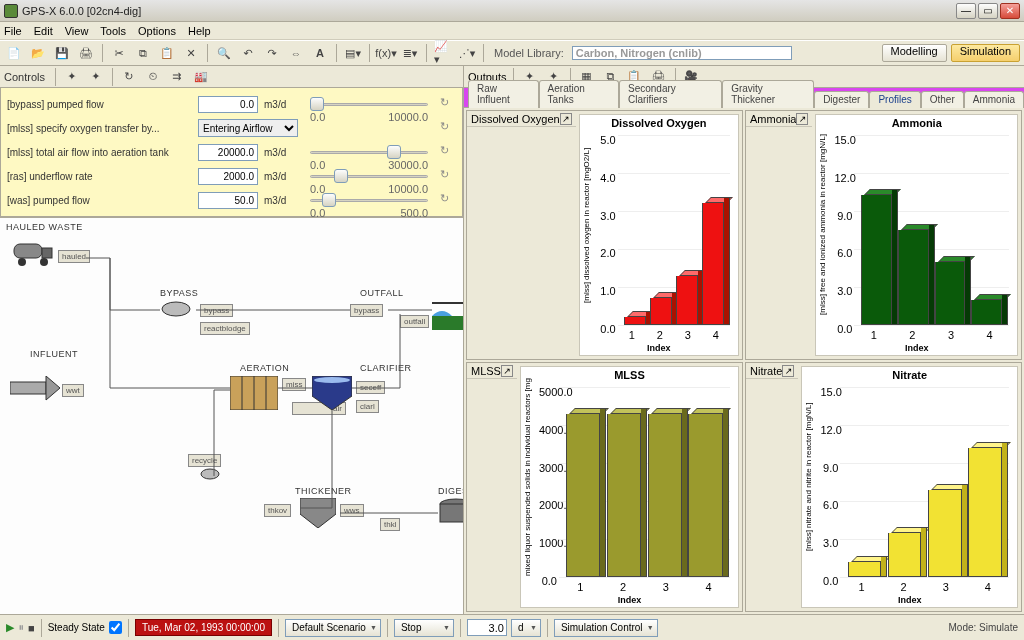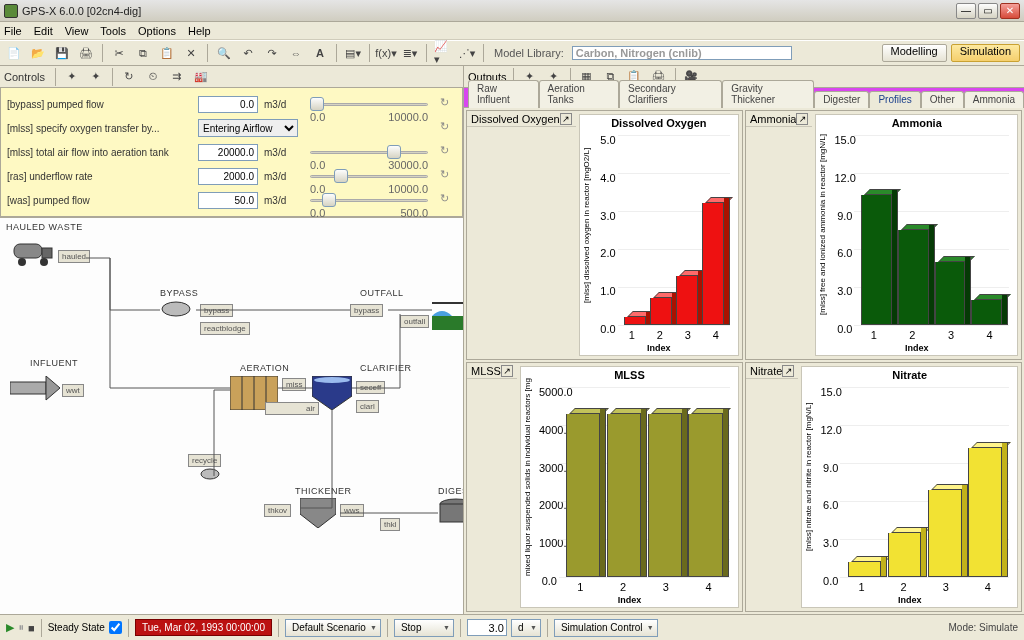--- a/index.html
+++ b/index.html
@@ -257,36 +257,36 @@
 
       <span class="hlabel" style="left:360px; top:70px;">OUTFALL</span>
       <div class="block" style="left:350px; top:86px;">bypass</div>
       <div class="block" style="left:400px; top:97px;">outfall</div>
       <svg style="position:absolute; left:432px; top:84px; width:54px; height:30px;">
           <rect x="0" y="14" width="54" height="14" fill="#2a7a2a"></rect>
           <path d="M0 14 Q 10 4 20 14" fill="#4aa0e0"></path>
           <rect x="0" y="0" width="54" height="2" fill="#333"></rect>
         </svg>
 
-      <span class="hlabel" style="left:30px; top:140px;">INFLUENT</span>
+      <span class="hlabel" style="left:30px; top:131px;">INFLUENT</span>
       <svg style="position:absolute; left:10px; top:158px; width:50px; height:26px;">
           <rect x="0" y="6" width="36" height="12" fill="#aaa" stroke="#333"></rect>
           <polygon points="36,0 50,12 36,24" fill="#999" stroke="#333"></polygon>
         </svg>
       <div class="block" style="left:62px; top:166px;">wwt</div>
 
       <span class="hlabel" style="left:240px; top:145px;">AERATION</span>
       <svg style="position:absolute; left:230px; top:158px; width:48px; height:34px;">
           <rect x="0" y="0" width="48" height="34" fill="#c9a15a" stroke="#333"></rect>
           <line x1="12" y1="0" x2="12" y2="34" stroke="#333"></line>
           <line x1="24" y1="0" x2="24" y2="34" stroke="#333"></line>
           <line x1="36" y1="0" x2="36" y2="34" stroke="#333"></line>
         </svg>
       <div class="block" style="left:282px; top:160px;">miss</div>
-      <div class="block" style="left:265px; top:184px;padding-left:40px;">air</div>
+      <div class="block" style="left:292px; top:184px;padding-left:40px;">air</div>
 
       <span class="hlabel" style="left:320px; top:145px;margin-left:40px;">CLARIFIER</span>
       <svg style="position:absolute; left:312px; top:158px; width:40px; height:34px;">
           <path d="M0 0 L40 0 L40 20 L20 34 L0 20 Z" fill="#2a3a8a" stroke="#333"></path>
           <ellipse cx="20" cy="4" rx="18" ry="3" fill="#9bbbee"></ellipse>
         </svg>
       <div class="block" style="left:356px; top:163px;">seceff</div>
       <div class="block" style="left:356px; top:182px;">clarl</div>
 
       <span class="hlabel" style="left:295px; top:268px;">THICKENER</span>

